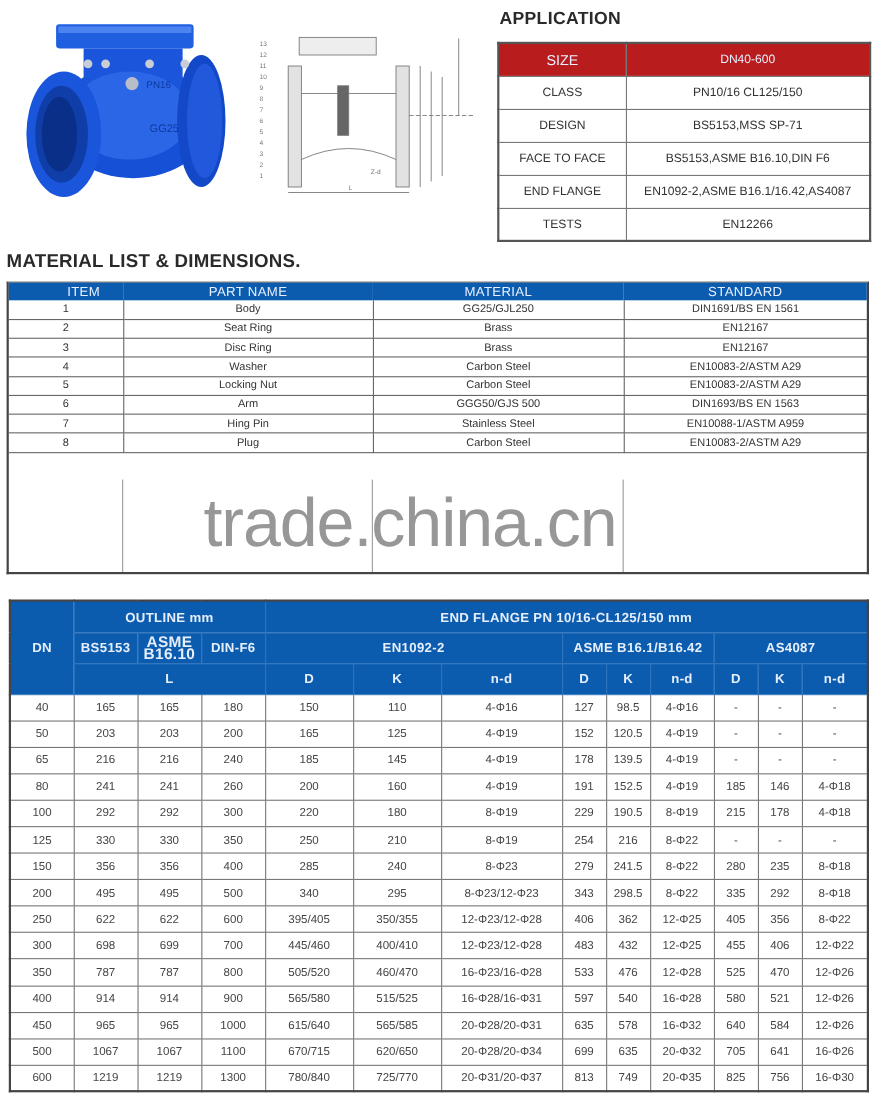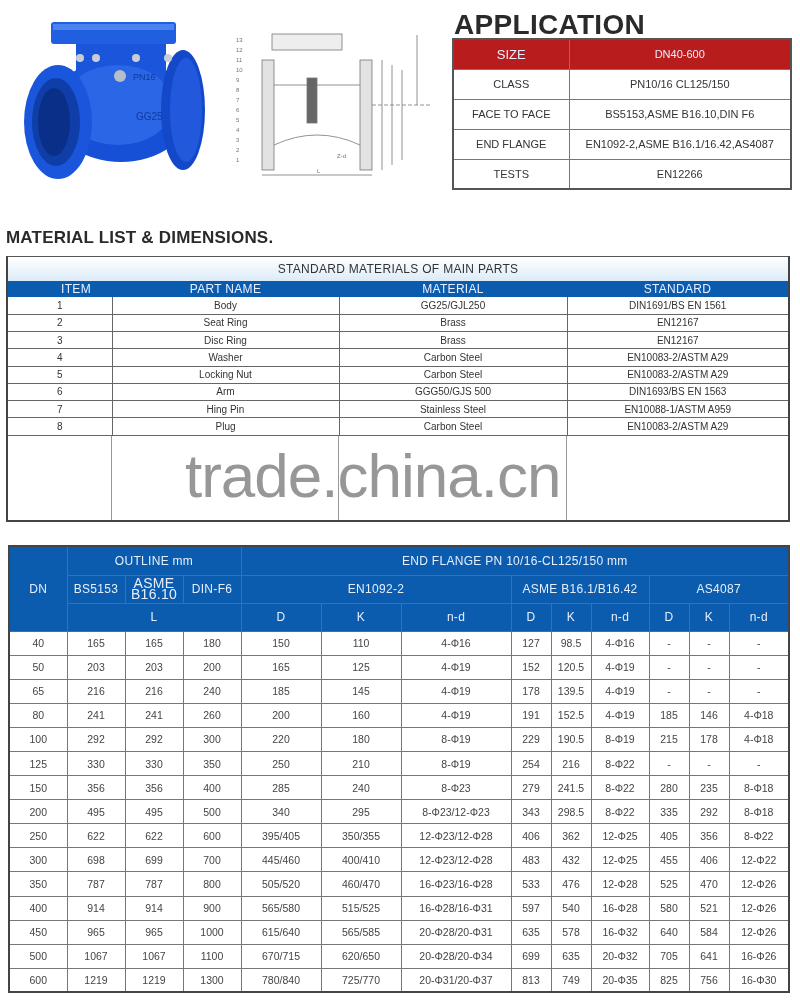--- a/index.html
+++ b/index.html
@@ -4,21 +4,21 @@
 <style>
   * { box-sizing: border-box; margin: 0; padding: 0; }
   html, body { width: 800px; height: 1005px; background: #ffffff; overflow: hidden; }
   body { font-family: "Liberation Sans", "DejaVu Sans", sans-serif; color: #333; position: relative; }
 
   
   .valve-photo { position: absolute; left: 18px; top: 10px; width: 200px; height: 170px; }
   .drawing { position: absolute; left: 232px; top: 30px; width: 215px; height: 150px; }
 
   
-  .app-title { position: absolute; left: 454px; top: 9px; font-size: 28px; font-weight: bold; color: #2a2a2a; letter-spacing: 0.3px; }
+  .app-title { position: absolute; left: 454px; top: 9px; font-size: 16px; font-weight: bold; color: #2a2a2a; letter-spacing: 0.3px; }
   .app-table { position: absolute; left: 452px; top: 38px; width: 340px; border-collapse: collapse; border: 2px solid #555; }
   .app-table td { height: 30px; border: 1px solid #777; font-size: 11px; text-align: center; color: #333; }
   .app-table td.k { width: 116px; }
   .app-table tr.head td { background: #b91c1c; color: #e8f0ff; font-size: 13px; }
   .app-table tr.head td.v { font-size: 11px; margin-top: 16px; }
 
   
   .mat-title { position: absolute; left: 6px; top: 228px; font-size: 17px; font-weight: bold; color: #2a2a2a; letter-spacing: 0.2px; }
   .mat-wrap { position: absolute; left: 6px; top: 256px; width: 784px; height: 266px; border: 2px solid #444; border-top: 1px solid #555; }
   .mat-banner { height: 24px; background: linear-gradient(#ffffff, #dcebf8); text-align: center; font-size: 12px; line-height: 24px; color: #333; letter-spacing: 0.3px; }
@@ -26,21 +26,21 @@
   .mat-table th { background: #0b5cae; color: #e8f0ff; font-weight: normal; font-size: 12px; height: 16px; letter-spacing: 0.3px; }
   .mat-table td { font-size: 10px; text-align: center; height: 17.25px; border-right: 1px solid #666; border-bottom: 1px solid #666; color: #333; }
   .mat-table td:last-child { border-right: none; }
   .mat-table .c1 { width: 104px; padding-left: 32px; } .mat-table .c2 { width: 227px; } .mat-table .c3 { width: 228px; }
   .mat-blank { position: absolute; left: 0; right: 0; top: 179px; bottom: 0; display: flex; }
   .mat-blank div { border-right: 1px solid #999; height: 100%; }
   .watermark { position: absolute; left: 185px; top: 440px; font-size: 62px; color: #8c8c8c; letter-spacing: -1px; font-family: Liberation Sans, sans-serif; opacity: 0.9; }
 
   
   .dim-table { position: absolute; left: 8px; top: 545px; width: 782px; border-collapse: collapse; border: 2px solid #444; }
-  .dim-table th { background: #0b5cae; color: #e6eefc; font-weight: normal; font-size: 12px; border: 1px solid #2f74bb; letter-spacing: 0.3px; }
+  .dim-table th { background: #0b5cae; color: #e6eefc; font-weight: bold; font-size: 12px; border: 1px solid #2f74bb; letter-spacing: 0.3px; }
   .dim-table th.sm { font-size: 14px; line-height: 11px; }
   .dim-table thead tr.r1 th { height: 29px; }
   .dim-table thead tr.r2 th { height: 28px; }
   .dim-table thead tr.r3 th { height: 28px; }
   .dim-table td { font-size: 10.5px; text-align: center; height: 24.1px; border: 1px solid #777; color: #444; }
 </style>
 </head>
 <body>
 
 <svg class="valve-photo" viewBox="0 0 200 170">
@@ -104,37 +104,40 @@
   <tbody>
       <tr class="head">
     <td class="k">SIZE</td>
     <td class="v">DN40-600</td>
   </tr>
   <tr>
     <td class="k">CLASS</td>
     <td>PN10/16  CL125/150</td>
   </tr>
   <tr>
+    <td class="k">DESIGN</td>
+    <td>BS5153,MSS SP-71</td>
+  </tr>
+  <tr>
     <td class="k">FACE TO FACE</td>
     <td>BS5153,ASME B16.10,DIN F6</td>
   </tr>
   <tr>
     <td class="k">END FLANGE</td>
     <td>EN1092-2,ASME B16.1/16.42,AS4087</td>
   </tr>
   <tr>
     <td class="k">TESTS</td>
     <td>EN12266</td>
   </tr>
 </tbody>
   </table>
 
 <div class="mat-title">MATERIAL LIST &amp; DIMENSIONS.</div>
 <div class="mat-wrap">
-  <div class="mat-banner">STANDARD MATERIALS OF MAIN PARTS</div>
   <table class="mat-table">
     <thead>
       <tr>
         <th class="c1">ITEM</th>
         <th class="c2">PART NAME</th>
         <th class="c3">MATERIAL</th>
         <th>STANDARD</th>
       </tr>
     </thead>
     <tbody id="mat-body">

